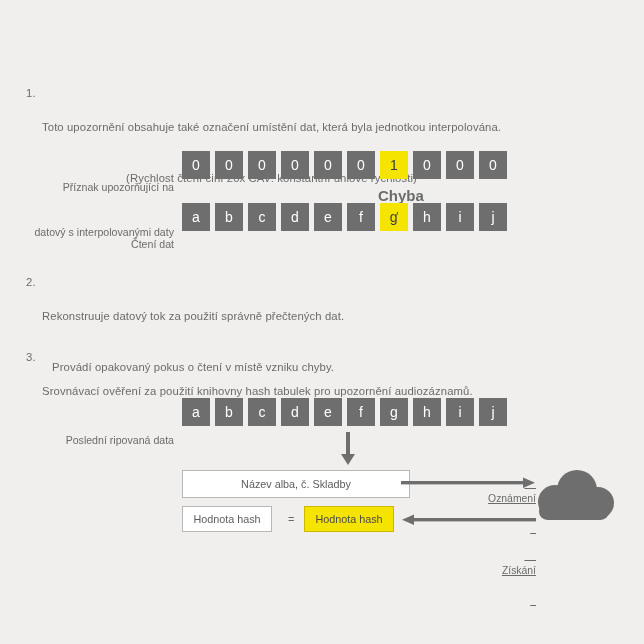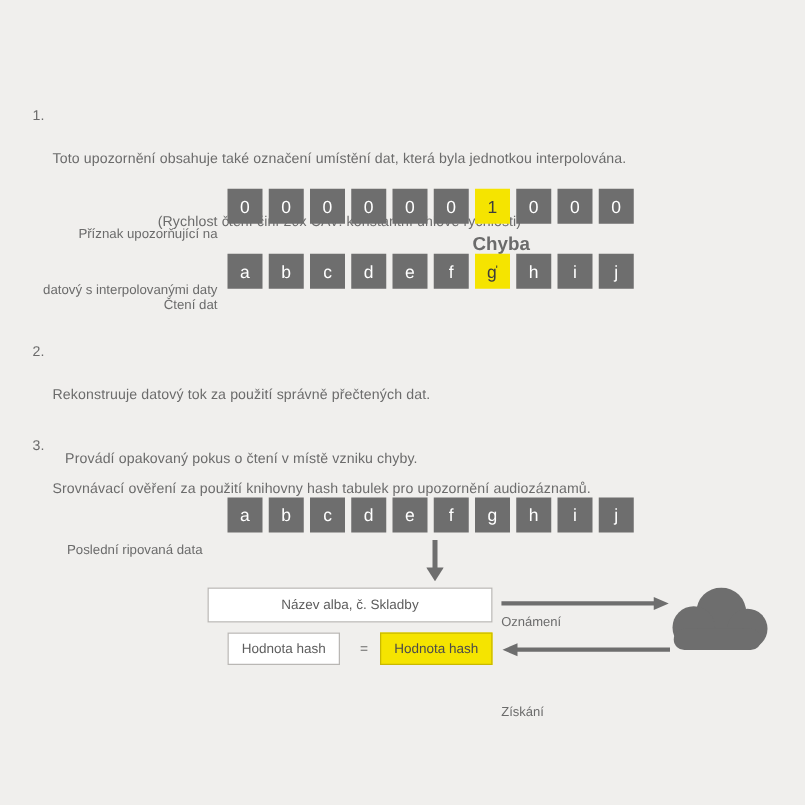--- a/index.html
+++ b/index.html
@@ -128,22 +128,23 @@
 
   
   .h-arrow { position: absolute; }
   .cloud   { position: absolute; }
 
   .flow-label {
     position: absolute;
     font-size: 10.4px;
     line-height: 15px;
     color: #6b6b6b;
-    text-align: left;
+    text-align: right;
     white-space: pre;
+    text-decoration: underline;
   }
   .flow-label .line { display: block; }
 </style>
 </head>
 <body>
 
 <div class="stage">
 
   <div class="para" id="para-1">
     <span class="num">1.</span>
@@ -201,21 +202,21 @@
     </span>
   </div>
 
   <div class="para" id="para-3">
     <span class="num">3.</span>
     <span class="lines">
       <span class="line">Srovnávací ověření za použití knihovny hash tabulek pro upozornění audiozáznamů.</span>
     </span>
   </div>
 
-  <div class="row-label" style="left:6px; top:403px; width:156px;text-align:right;">
+  <div class="row-label" style="left:18px; top:403px; width:156px;text-align:right;">
     <span class="line">Poslední ripovaná data</span>
   </div>
 
   <div class="cells" id="ripped-cells" style="left:182px; top:398px;">
     <div class="cell">a</div>
     <div class="cell">b</div>
     <div class="cell">c</div>
     <div class="cell">d</div>
     <div class="cell">e</div>
     <div class="cell">f</div>
@@ -223,21 +224,21 @@
     <div class="cell">h</div>
     <div class="cell">i</div>
     <div class="cell">j</div>
   </div>
 
   <svg class="down-arrow" style="left:341px; top:432px;" viewBox="0 0 14 34">
     <rect x="5" y="0" width="4" height="24" fill="#6e6e6e"></rect>
     <polygon points="0,22 14,22 7,33" fill="#6e6e6e"></polygon>
   </svg>
 
-  <div class="dbox" style="left:166px; top:470px; width:228px; height:28px;">Název alba, č. Skladby</div>
+  <div class="dbox" style="left:182px; top:470px; width:228px; height:28px;">Název alba, č. Skladby</div>
 
   <div class="dbox" style="left:182px; top:506px; width:90px; height:26px;">Hodnota hash</div>
 
   <div class="eq-sign" style="left:288px; top:513px;">=</div>
 
   <div class="dbox yellow" style="left:304px; top:506px; width:90px; height:26px;">Hodnota hash</div>
 
   <svg class="h-arrow" style="left:401px; top:476px;" width="135" height="14" viewBox="0 0 135 14">
     <rect x="0" y="5" width="124" height="3.4" fill="#6e6e6e"></rect>
     <polygon points="122,1.5 134,6.8 122,12" fill="#6e6e6e"></polygon>

